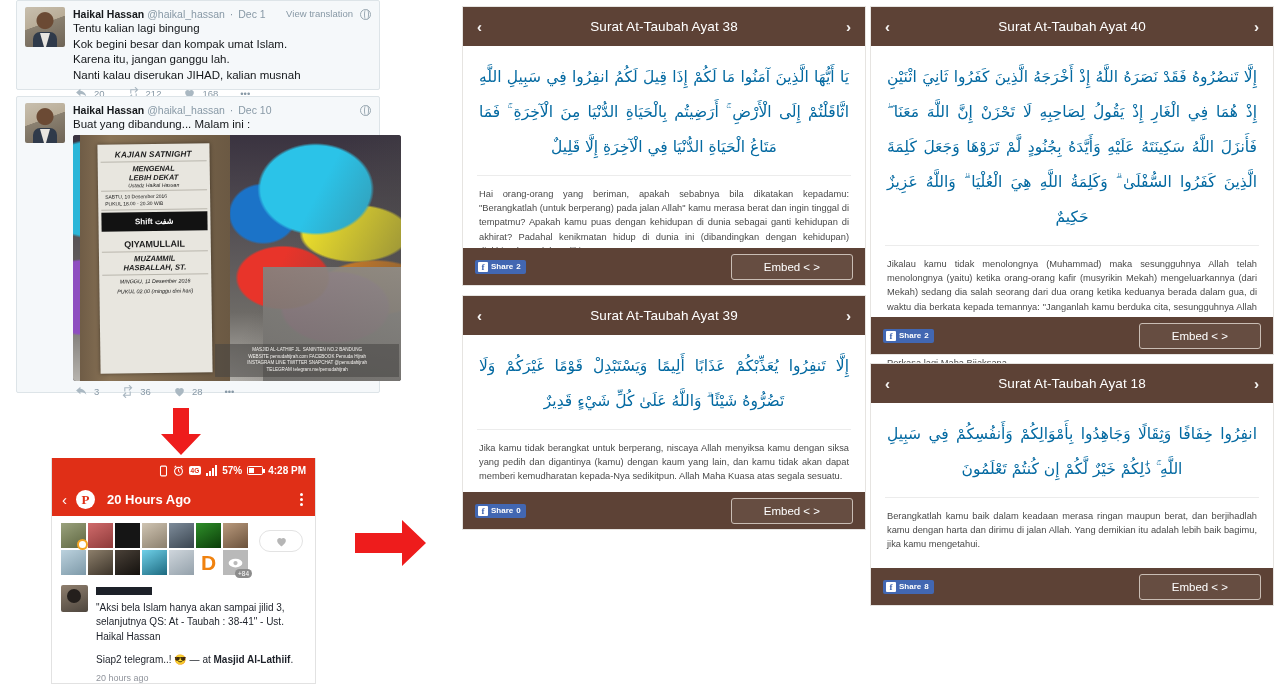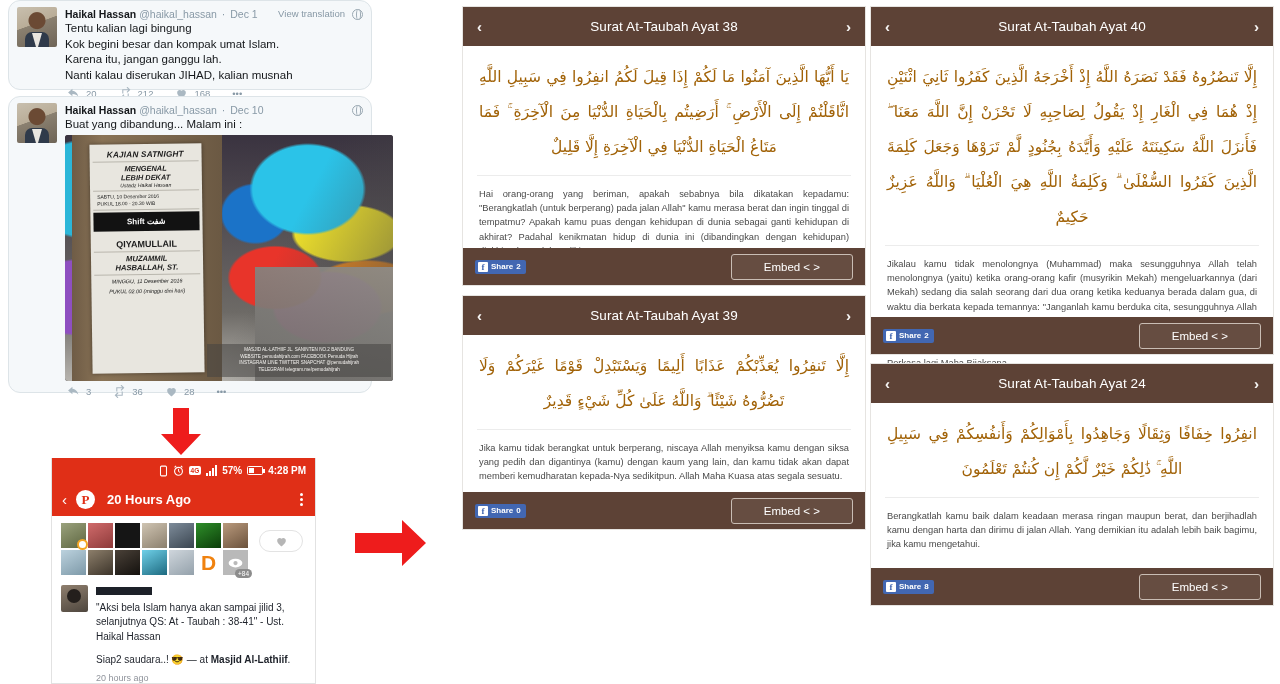--- a/index.html
+++ b/index.html
@@ -9,22 +9,22 @@
     background: #ffffff;
     font-family: "Liberation Sans", sans-serif;
     overflow: hidden;
   }
   .page { position: relative; width: 1280px; height: 684px; background:#fff; }
 
   
   .left-col { position:absolute; left:0; top:0; width:365px; height:684px; }
 
   .tweet-card {
-    position:absolute; left:8px; background:#f5f8fa;
-    border:1px solid #dde4e8; border-radius:12px;
+    position:absolute; left:16px; background:#f5f8fa;
+    border:1px solid #dde4e8; border-radius:2px;
   }
   .tweet-1 { top:0px; width:364px; height:90px; }
   .tweet-2 { top:96px; width:364px; height:297px; }
 
   .tw-inner { display:flex; padding:6px 8px 4px 8px; }
   .tw-avatar {
     width:40px; height:40px; flex:0 0 40px; border-radius:2px;
     background:
       radial-gradient(circle at 50% 34%, #6b4a34 0 8px, transparent 9px),
       linear-gradient(160deg,#c8bfae 0%,#b9ad98 42%,#8a8070 43%,#6e6456 100%);
@@ -193,21 +193,21 @@
   .card-head {
     height:39px; display:flex; align-items:center; justify-content:space-between;
     padding:0 14px; color:#ffffff; font-size:13.5px;
   }
   .card-head .chev { font-size:15px; font-weight:bold; opacity:.95; }
   .card-title { flex:1; text-align:center; font-weight:normal; letter-spacing:.1px; }
 
   .arabic {
     direction:rtl; text-align:justify; text-align-last:center;
     font-family:"DejaVu Sans", sans-serif;
-    font-size:15.5px; line-height:35px; color:#a16207;
+    font-size:15.5px; line-height:35px; color:#0369a1;
     padding:14px 16px 10px 16px;
   }
   .divider { height:1px; background:#ececec; margin:0 14px; }
   .trans {
     font-size:9.3px; line-height:14.2px; color:#4a4a4a; text-align:justify;
     padding:11px 16px 12px 16px;
   }
   .card-foot {
     position:absolute; left:0; right:0; bottom:0; height:37px;
     display:flex; align-items:center; justify-content:space-between; padding:0 12px;
@@ -447,21 +447,21 @@
       </div>
 
       <div class="ph-post">
         <div class="pp-av"></div>
         <div class="pp-body">
           <div class="pp-name"></div>
           <div class="pp-quote">"Aksi bela Islam hanya akan sampai jilid 3,</div>
           <div>selanjutnya QS: At - Taubah : 38-41" - Ust.</div>
           <div>Haikal Hassan</div>
           <div class="pp-sub">
-            <span>Siap2 saudara..! </span><span>😎</span><span> — at </span><span class="b">Masjid Al-Lathiif</span><span>.</span>
+            <span>Siap2 telegram..! </span><span>😎</span><span> — at </span><span class="b">Masjid Al-Lathiif</span><span>.</span>
           </div>
           <div class="pp-time">20 hours ago</div>
         </div>
       </div>
     </div>
   </div>
 
   <div class="arrow-right">
     <svg viewBox="0 0 72 50" width="72" height="50">
       <polygon points="0,15 47,15 47,2 71,25 47,48 47,35 0,35" fill="#ee1c1c"></polygon>
@@ -521,21 +521,21 @@
         <span>Share</span>
         <span>2</span>
       </span>
       <span class="embed-btn">Embed &lt; &gt;</span>
     </div>
   </div>
 
   <div class="card card-r-2">
     <div class="card-head" style="background:#5d4236">
       <span class="chev">‹</span>
-      <span class="card-title">Surat At-Taubah Ayat 24</span>
+      <span class="card-title">Surat At-Taubah Ayat 18</span>
       <span class="chev">›</span>
     </div>
     <div class="arabic">انفِرُوا خِفَافًا وَثِقَالًا وَجَاهِدُوا بِأَمْوَالِكُمْ وَأَنفُسِكُمْ فِي سَبِيلِ اللَّهِ ۚ ذَٰلِكُمْ خَيْرٌ لَّكُمْ إِن كُنتُمْ تَعْلَمُونَ</div>
     <div class="divider"></div>
     <div class="trans">Berangkatlah kamu baik dalam keadaan merasa ringan maupun berat, dan berjihadlah kamu dengan harta dan dirimu di jalan Allah. Yang demikian itu adalah lebih baik bagimu, jika kamu mengetahui.</div>
     <div class="card-foot" style="background:#5d4236">
       <span class="fb-share">
         <span class="fb-f">f</span>
         <span>Share</span>
         <span>8</span>

